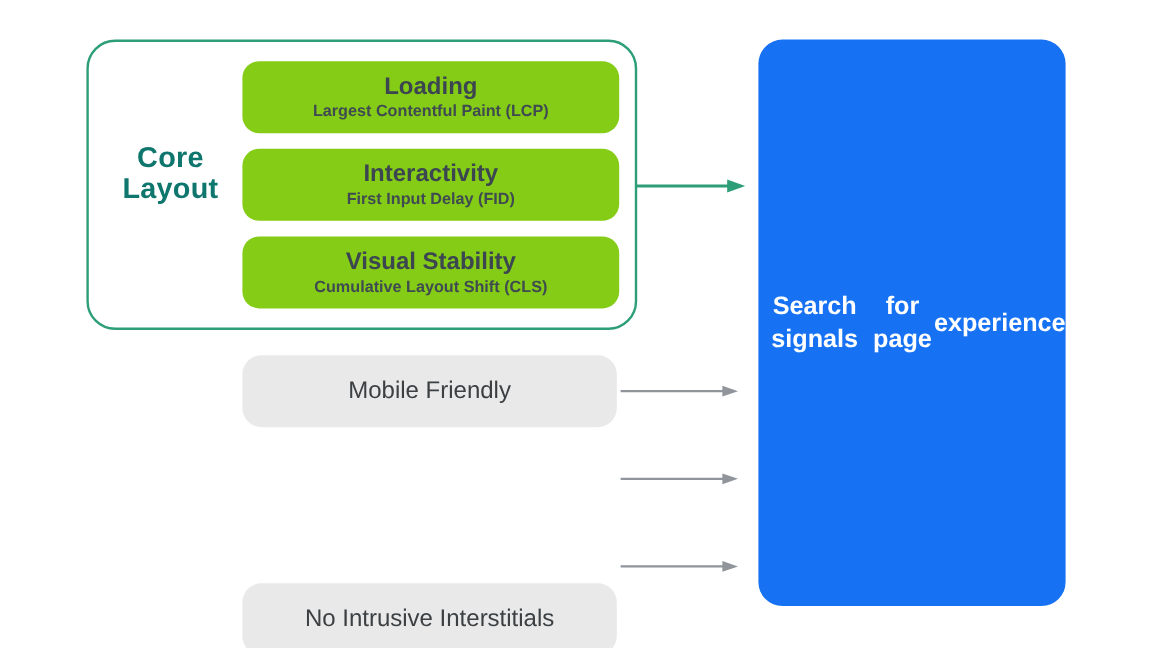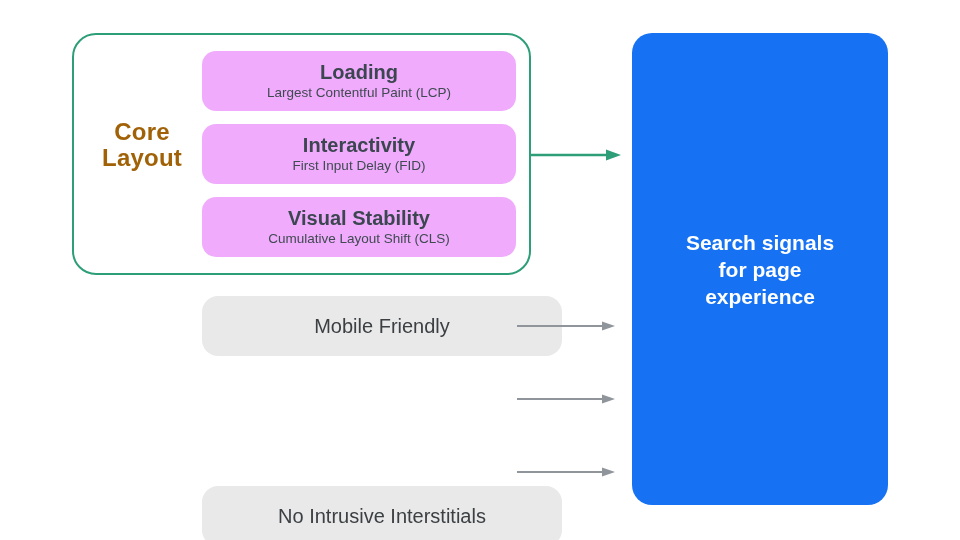--- a/index.html
+++ b/index.html
@@ -21,61 +21,61 @@
     width: 459px; height: 242px;
     border: 2px solid #2d9e78;
     border-radius: 24px;
     background: #ffffff;
   }
   .cwv-label {
     position: absolute;
     left: 77px; top: 119px;
     width: 130px;
     text-align: center;
-    color: #a16207;
+    color: #0f766e;
     font-size: 24px;
     font-weight: bold;
     line-height: 26px;
     letter-spacing: 0.2px;
   }
 
   
   .mint-pill {
     position: absolute;
     left: 202px;
     width: 314px; height: 60px;
-    background: #f0abfc;
+    background: #84cc16;
     border-radius: 14px;
     display: flex;
     flex-direction: column;
     align-items: center;
     justify-content: center;
     gap: 1px;
   }
   .mint-pill .pill-title {
     color: #3c4650;
     font-size: 20px;
     font-weight: 600;
     line-height: 23px;
   }
   .mint-pill .pill-subtitle {
     color: #3f4a51;
     font-size: 13.5px;
-    font-weight: 400;
+    font-weight: 700;
     line-height: 16px;
   }
   .mint-1 { top: 51px; }
   .mint-2 { top: 124px; }
   .mint-3 { top: 197px; }
 
   
   .gray-pill {
     position: absolute;
     left: 202px;
-    width: 360px; height: 60px;
+    width: 312px; height: 60px;
     background: #e9e9ea;
     border-radius: 16px;
     display: flex;
     align-items: center;
     justify-content: center;
   }
   .gray-pill .pill-label {
     color: #3c4043;
     font-size: 20px;
     font-weight: 500;
@@ -86,21 +86,20 @@
   .gray-3 { top: 442px; margin-top: 44px; }
 
   
   .result-box {
     position: absolute;
     left: 632px; top: 33px;
     width: 256px; height: 472px;
     background: #1772f3;
     border-radius: 20px;
     display: flex;
-    flex-direction: column;
     align-items: center;
     justify-content: center;
   }
   .result-box .result-line {
     color: #ffffff;
     font-size: 21px;
     font-weight: bold;
     line-height: 27px;
     text-align: center;
   }

